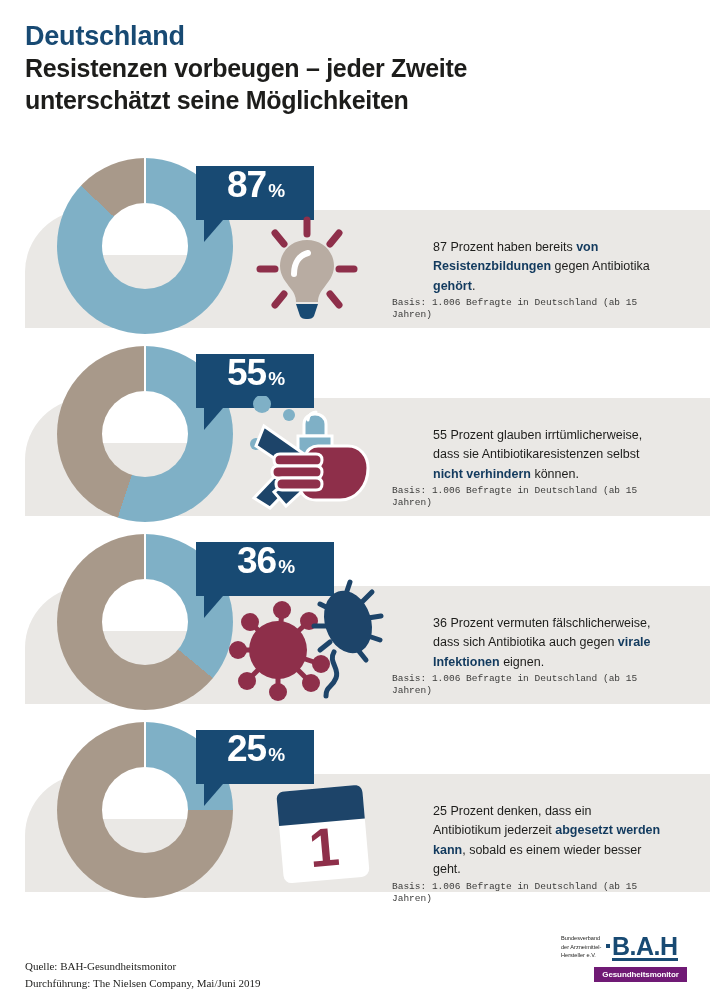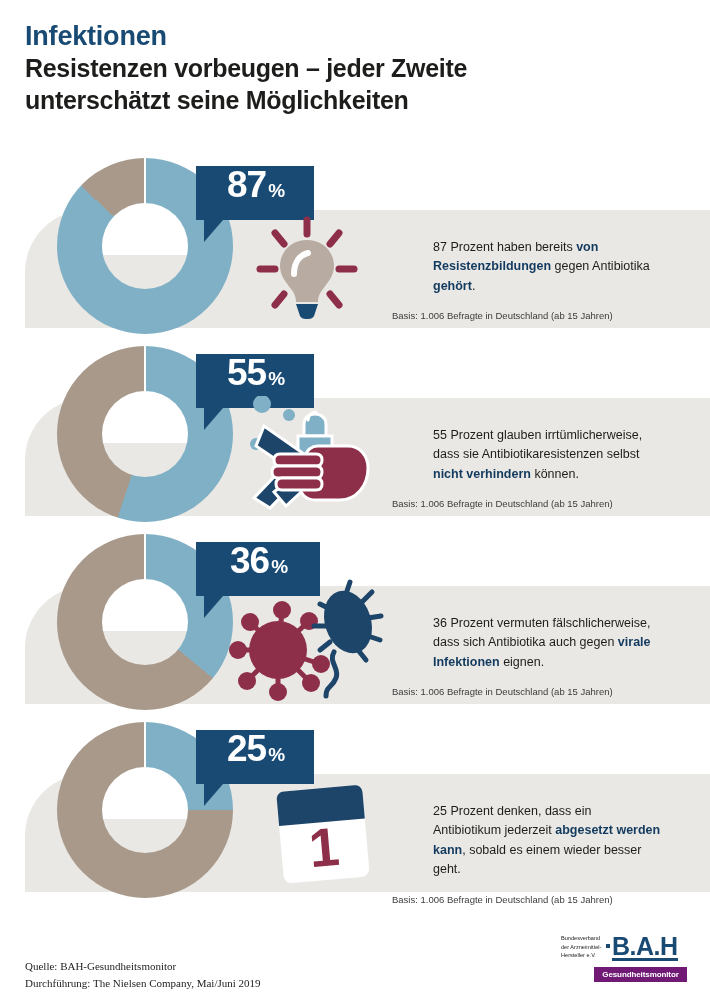--- a/index.html
+++ b/index.html
@@ -55,28 +55,28 @@
     padding:0 14px 0 16px;box-sizing:border-box;
   }
   .badge .num{font-size:37px;font-weight:bold;line-height:1;letter-spacing:-1px;}
   .badge .pct{font-size:19px;font-weight:bold;margin-left:2px;}
   .badge .tail{
     position:absolute;left:8px;bottom:-22px;width:0;height:0;
     border-left:19px solid #184a73;border-bottom:22px solid transparent;
   }
   .badge-1{left:196px;top:166px;width:118px;height:54px;}
   .badge-2{left:196px;top:354px;width:118px;height:54px;}
-  .badge-3{left:196px;top:542px;width:124px;height:54px;}
+  .badge-3{left:196px;top:542px;width:138px;height:54px;}
   .badge-4{left:196px;top:730px;width:118px;height:54px;}
 
   
   .txt{position:absolute;left:392px;width:270px;}
   .txt .lines{font-size:12.5px;line-height:1.55;color:#1d1d1b;margin-left:41px;}
   .txt .lines b{color:#123a5e;font-weight:bold;}
-  .txt .basis{font-size:9.5px;color:#3c3c3b;margin-top:14px;line-height:1.3;}
+  .txt .basis{font-size:9.5px;color:#3c3c3b;margin-top:1px;line-height:1.3;font-family:Liberation Mono, monospace;}
   .txt-1{top:238px;}
   .txt-2{top:426px;}
   .txt-3{top:614px;}
   .txt-4{top:802px;}
 
   
   .icon{position:absolute;}
   .icon-1{left:246px;top:212px;width:122px;height:112px;}
   .icon-2{left:244px;top:396px;width:140px;height:116px;}
   .icon-3{left:228px;top:578px;width:160px;height:130px;}
@@ -106,21 +106,21 @@
     font-size:8px;font-weight:bold;text-align:center;padding:3px 4px;
     letter-spacing:-0.1px;
   }
 </style>
 </head>
 <body>
 
 <div class="page">
 
   <div class="header">
-    <div class="kicker">Infektionen</div>
+    <div class="kicker">Deutschland</div>
     <div class="headline">
       <span>Resistenzen vorbeugen – jeder Zweite</span>
       <span>unterschätzt seine Möglichkeiten</span>
     </div>
   </div>
 
   <div class="row row-1">
     <div class="row-band"></div>
     <div class="donut">
       <div class="ring" id="ring-0" style="background: conic-gradient(rgb(127, 176, 198) 0deg, rgb(127, 176, 198) 313.2deg, rgb(168, 153, 138) 313.2deg, rgb(168, 153, 138) 360deg);"></div>

